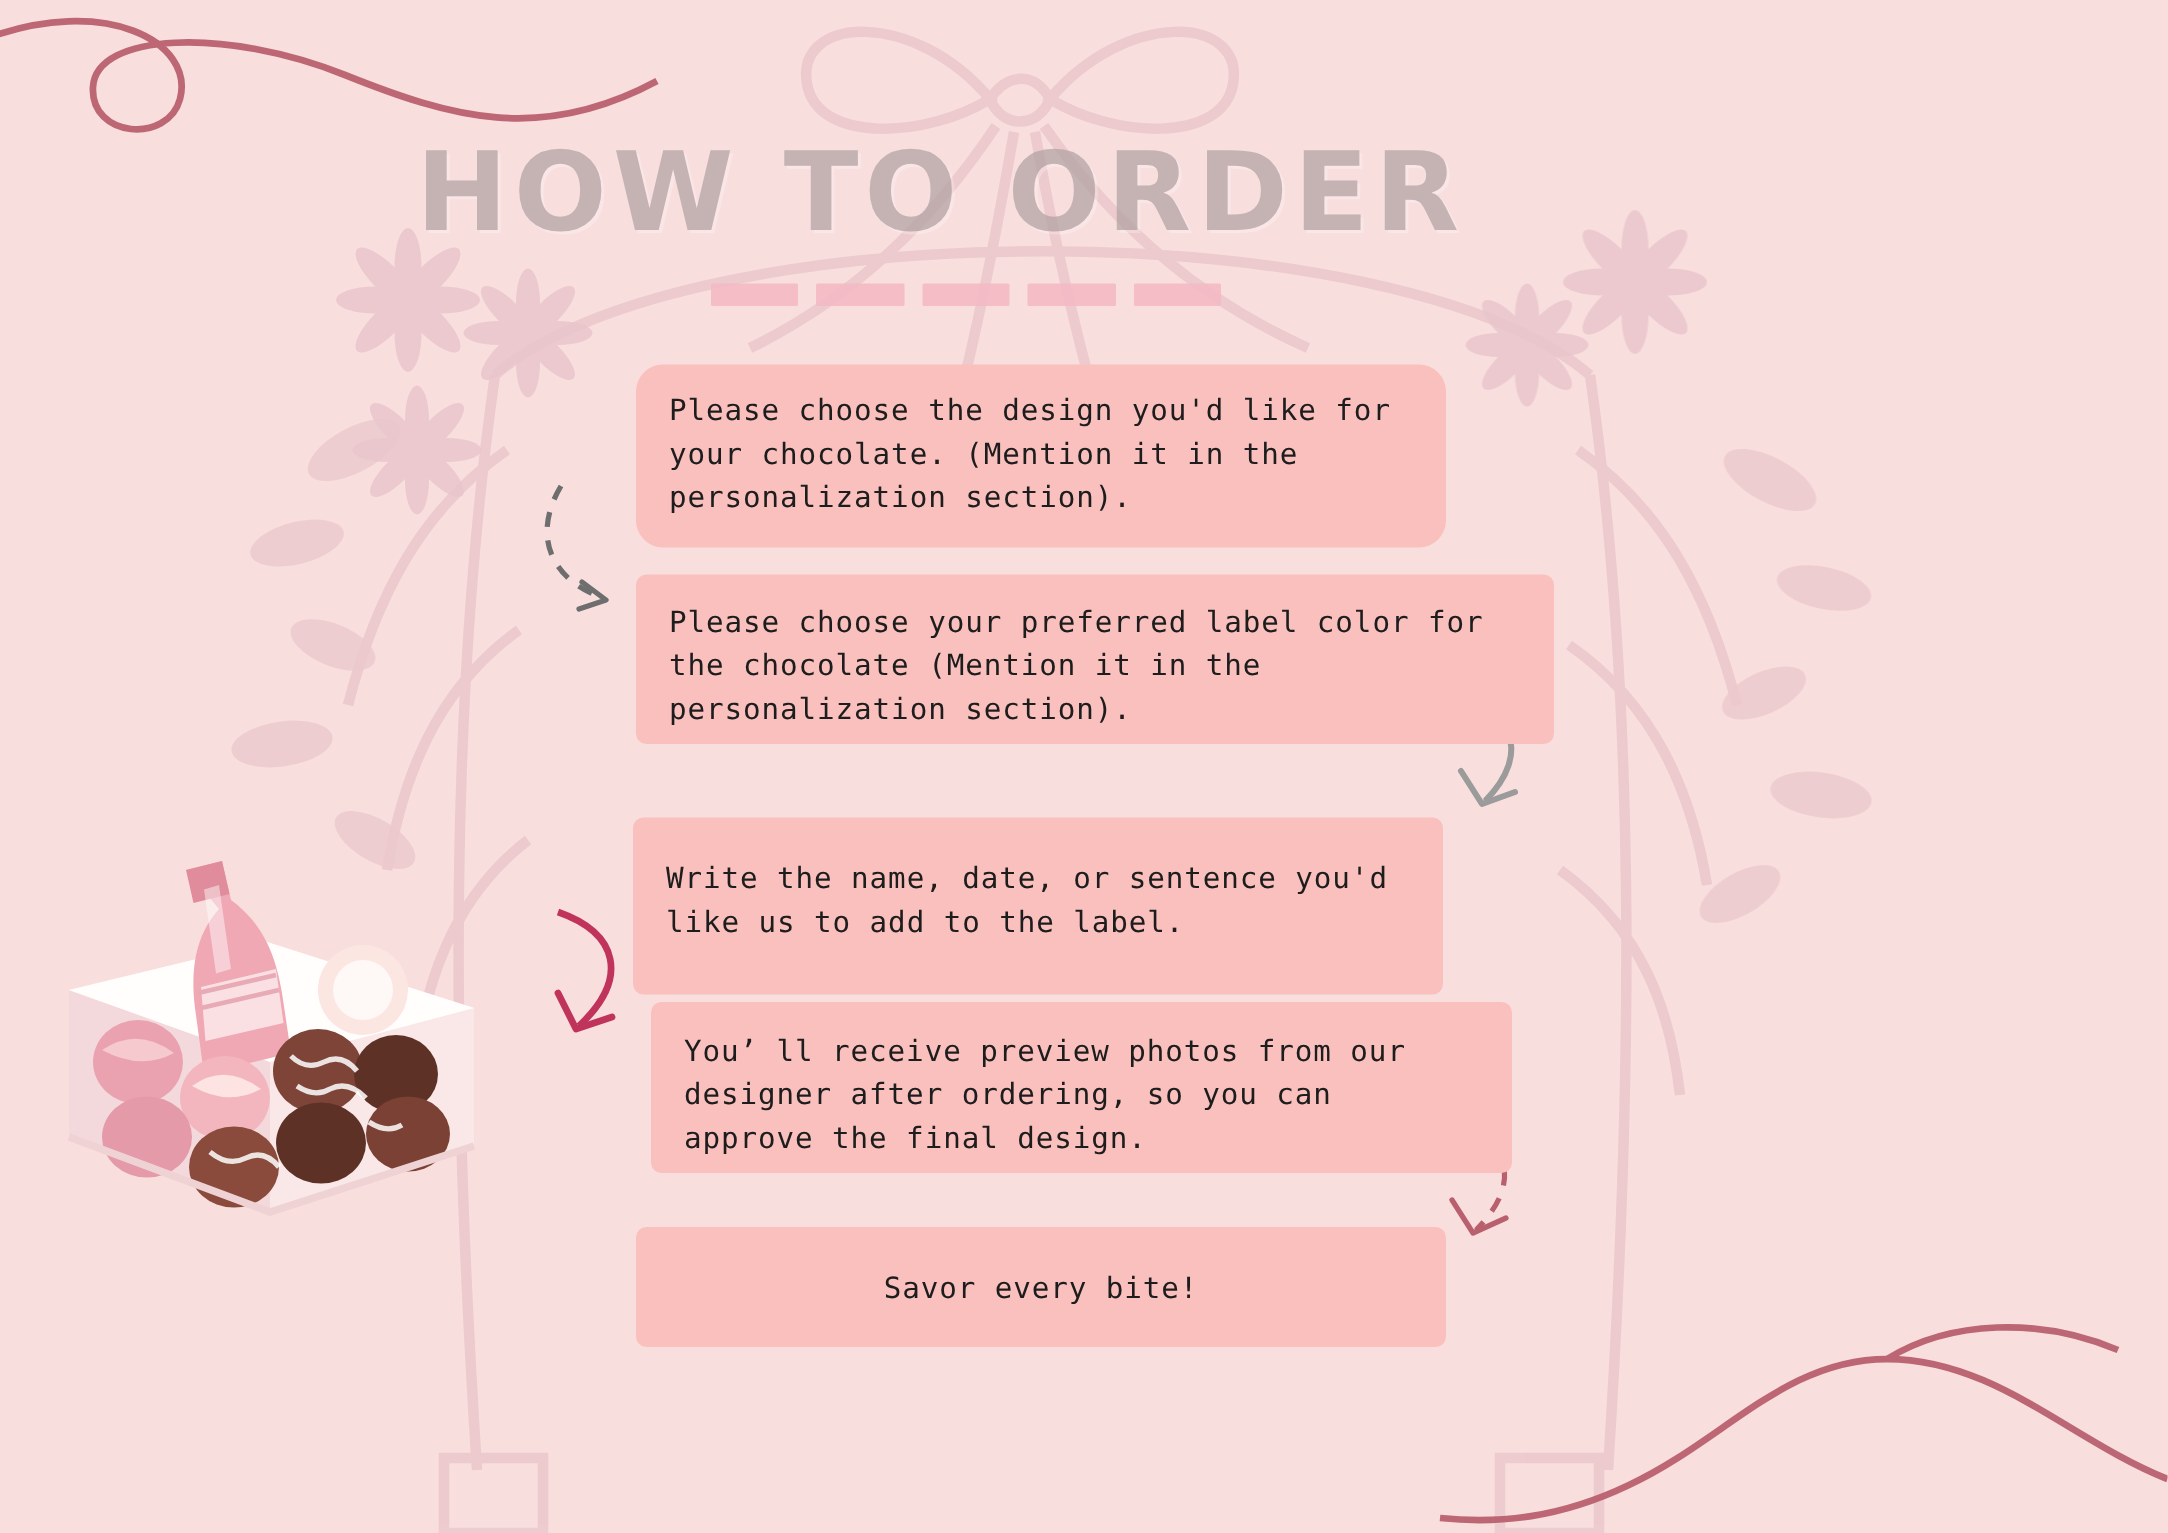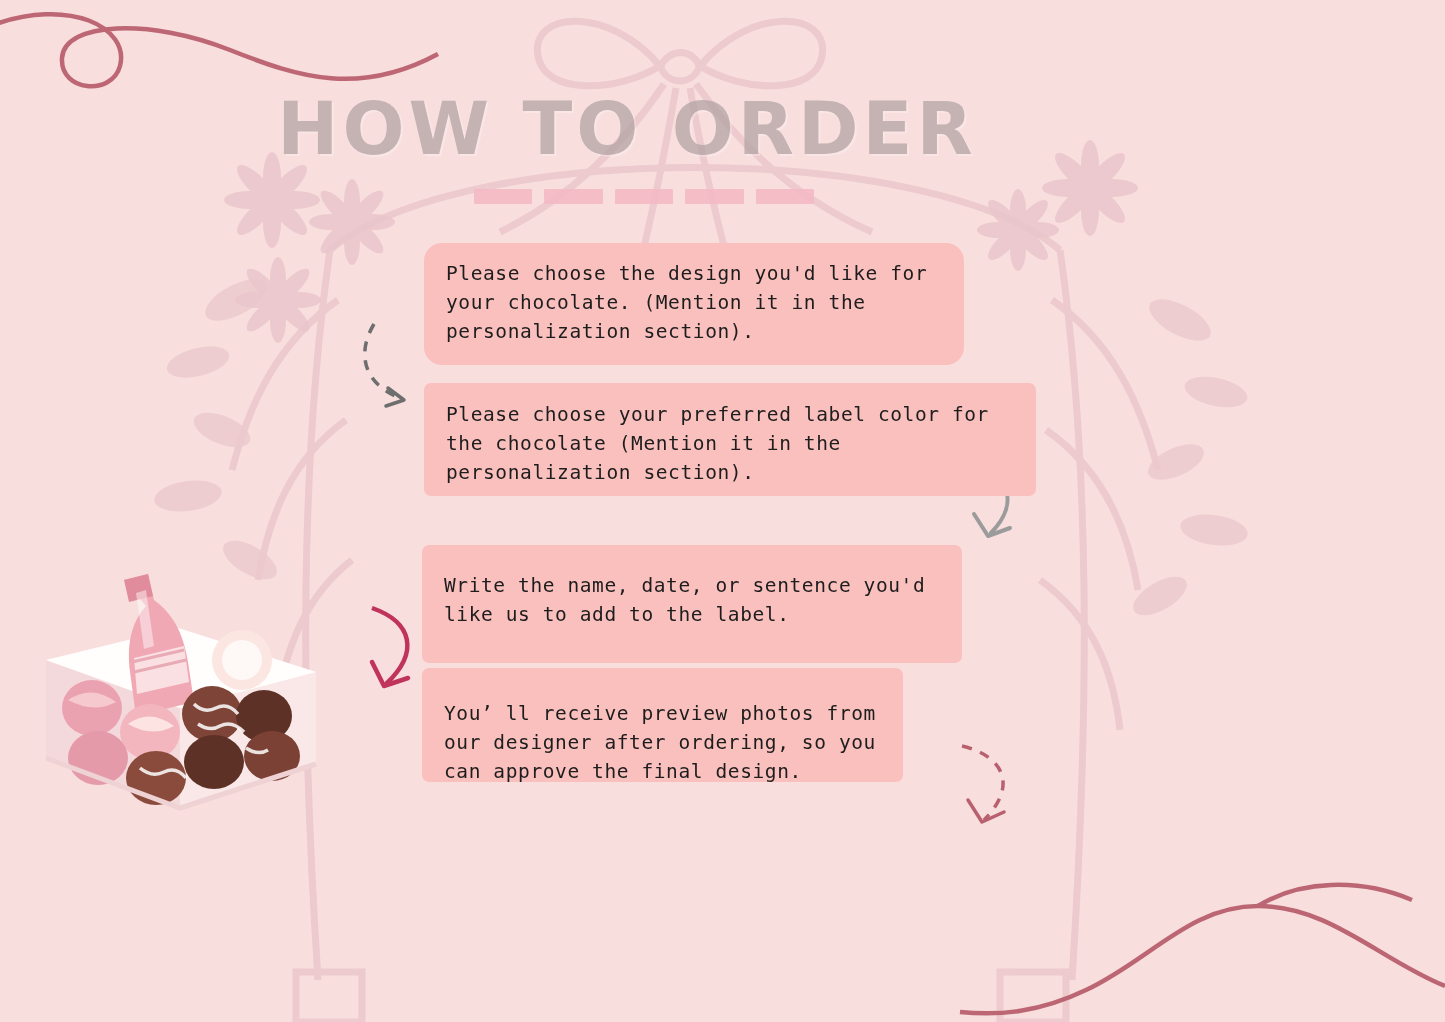--- a/index.html
+++ b/index.html
@@ -45,21 +45,21 @@
     color:#1d1d1d;
     font-size:19.5px;
     line-height:29px;
     letter-spacing:.6px;
     box-sizing:border-box;
     padding:16px 22px;
   }
   .step.s1{left:424px;top:243px;width:540px;height:122px;border-radius:18px;}
   .step.s2{left:424px;top:383px;width:612px;height:113px;padding-top:17px;}
   .step.s3{left:422px;top:545px;width:540px;height:118px;padding-top:26px;}
-  .step.s4{left:422px;top:668px;width:481px;height:114px;padding-top:31px;}
+  .step.s4{left:434px;top:668px;width:574px;height:114px;padding-top:18px;}
   .step.s5{left:424px;top:818px;width:540px;height:80px;display:flex;align-items:center;justify-content:center;}
   .step.s5 .txt{text-align:center;width:100%;}
 
   
   .arrow{position:absolute;}
 
   
   .badges{position:absolute;right:0;top:0;}
 
   
@@ -258,20 +258,23 @@
     </div>
     <div class="step s2">
       <div class="txt">Please choose your preferred label color for the chocolate (Mention it in the personalization section).</div>
     </div>
     <div class="step s3">
       <div class="txt">Write the name, date, or sentence you'd like us to add to the label.</div>
     </div>
     <div class="step s4">
       <div class="txt">You’ ll receive preview photos from our designer after ordering, so you can approve the final design.</div>
     </div>
+    <div class="step s5">
+      <div class="txt">Savor every bite!</div>
+    </div>
   </div>
 
   <div class="badges">
 
     
     
 
     
     
 

